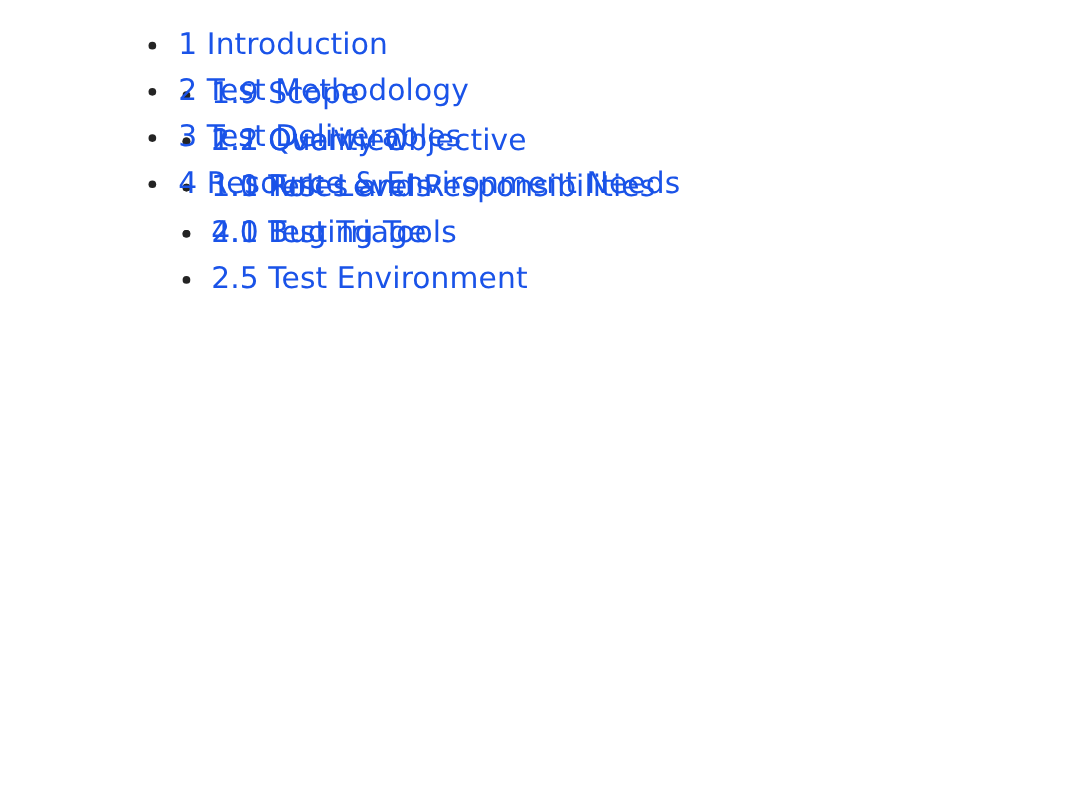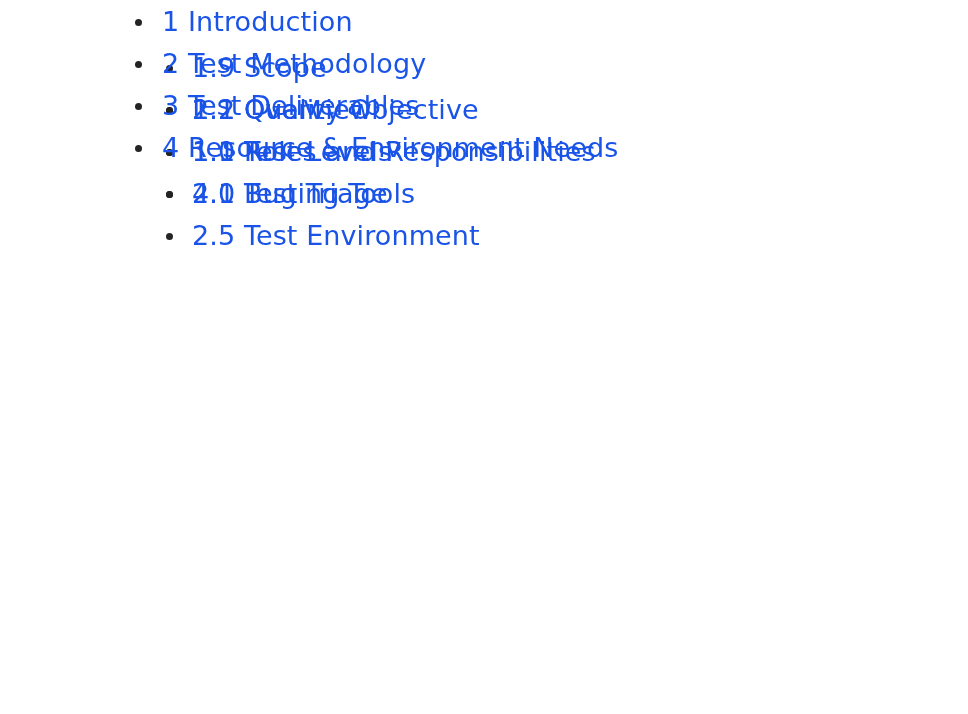--- a/index.html
+++ b/index.html
@@ -9,21 +9,21 @@
   }
   body {
     width: 968px;
     height: 714px;
     background: #ffffff;
     font-family: "DejaVu Sans", "Liberation Sans", sans-serif;
     overflow: hidden;
   }
 
   #toc-root {
-    padding-top: 1px;
+    padding-top: 20px;
   }
 
   ul.toc-list {
     list-style: none;
     margin: 0;
     padding: 0;
   }
 
   
   ul.level-1 { padding-left: 135px; }

